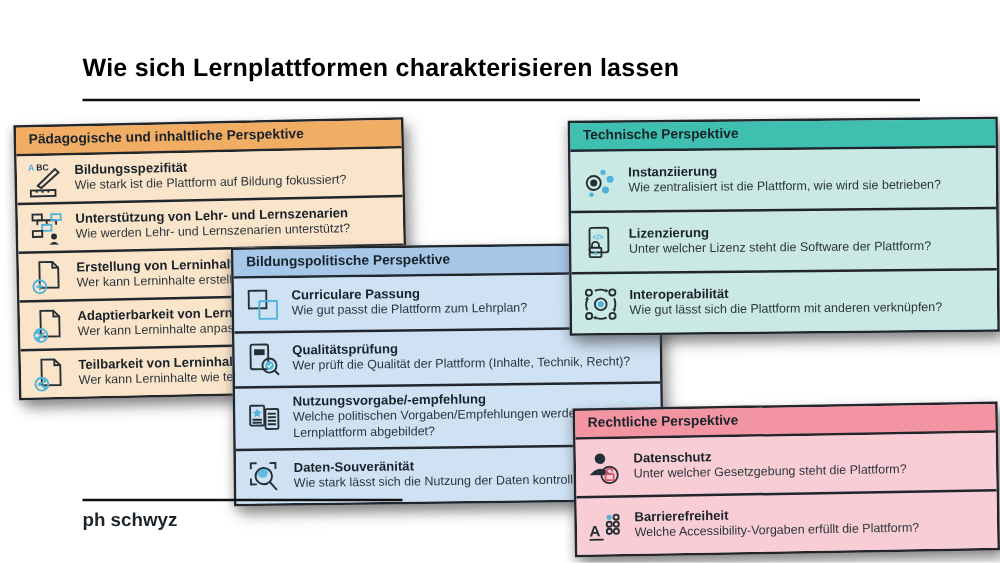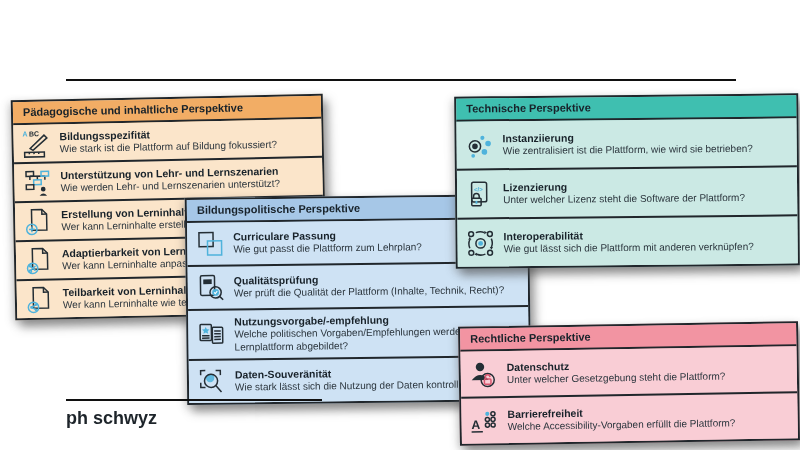--- a/index.html
+++ b/index.html
@@ -8,21 +8,21 @@
     font-family:"Liberation Sans","DejaVu Sans",sans-serif;
     position:relative;color:var(--ink,#242E35);
   }
   .slide{position:absolute;inset:0;}
   .title{
     position:absolute;left:66px;top:44px;width:700px;
     font-size:20px;font-weight:bold;color:#000;letter-spacing:.2px;
   }
   .title-rule{position:absolute;left:66px;top:79px;width:670px;height:2px;background:#101010;}
   .footer-rule{position:absolute;left:66px;top:399px;width:256px;height:2px;background:#101010;}
-  .footer-logo{position:absolute;left:66px;top:408px;font-size:18px;font-weight:bold;color:#1d242a;}
+  .footer-logo{position:absolute;left:66px;top:408px;font-size:15px;font-weight:bold;color:#1d242a;}
 
   .panel{
     position:absolute;border:2px solid var(--line,#20262B);
     box-shadow:5px 7px 10px rgba(70,70,70,.5), -2px 3px 8px rgba(90,90,90,.3);
     background:var(--body,#eee);
   }
   .panel-hdr{
     background:var(--hdr,#ccc);padding:4px 10px 5px 10px;
     font-size:11px;font-weight:bold;color:#18222a;
     border-bottom:2px solid var(--line,#20262B);
@@ -48,20 +48,21 @@
   .ic-ink-f{fill:var(--ink,#242E35);}
   .ic-acc{stroke:var(--icon_blue,#4FB3DC);fill:none;stroke-width:1.6;}
   .ic-acc-f{fill:var(--icon_blue,#4FB3DC);}
   .ic-pink{stroke:var(--icon_pink,#D9566F);fill:none;stroke-width:1.6;}
 </style>
 </head>
 <body>
 
 <div class="slide">
 
+  <div class="title">Wie sich Lernplattformen charakterisieren lassen</div>
   <div class="title-rule"></div>
 
   <div class="panel panel-orange" style="--hdr: #F2AD65; --body: #FBE5CA;">
     <div class="panel-hdr">Pädagogische und inhaltliche Perspektive</div>
     <div class="row">
       <span class="icon">
         <svg width="30" height="30" viewBox="0 0 32 32">
           <text x="1" y="8" font-size="7.5" font-weight="bold" class="ic-acc-f" font-family="inherit">A</text>
           <text x="8" y="8" font-size="7.5" font-weight="bold" class="ic-ink-f" font-family="inherit">BC</text>
           <path class="ic-ink" d="M9 21 L24 7 L27 10 L12 23 Z"></path>

